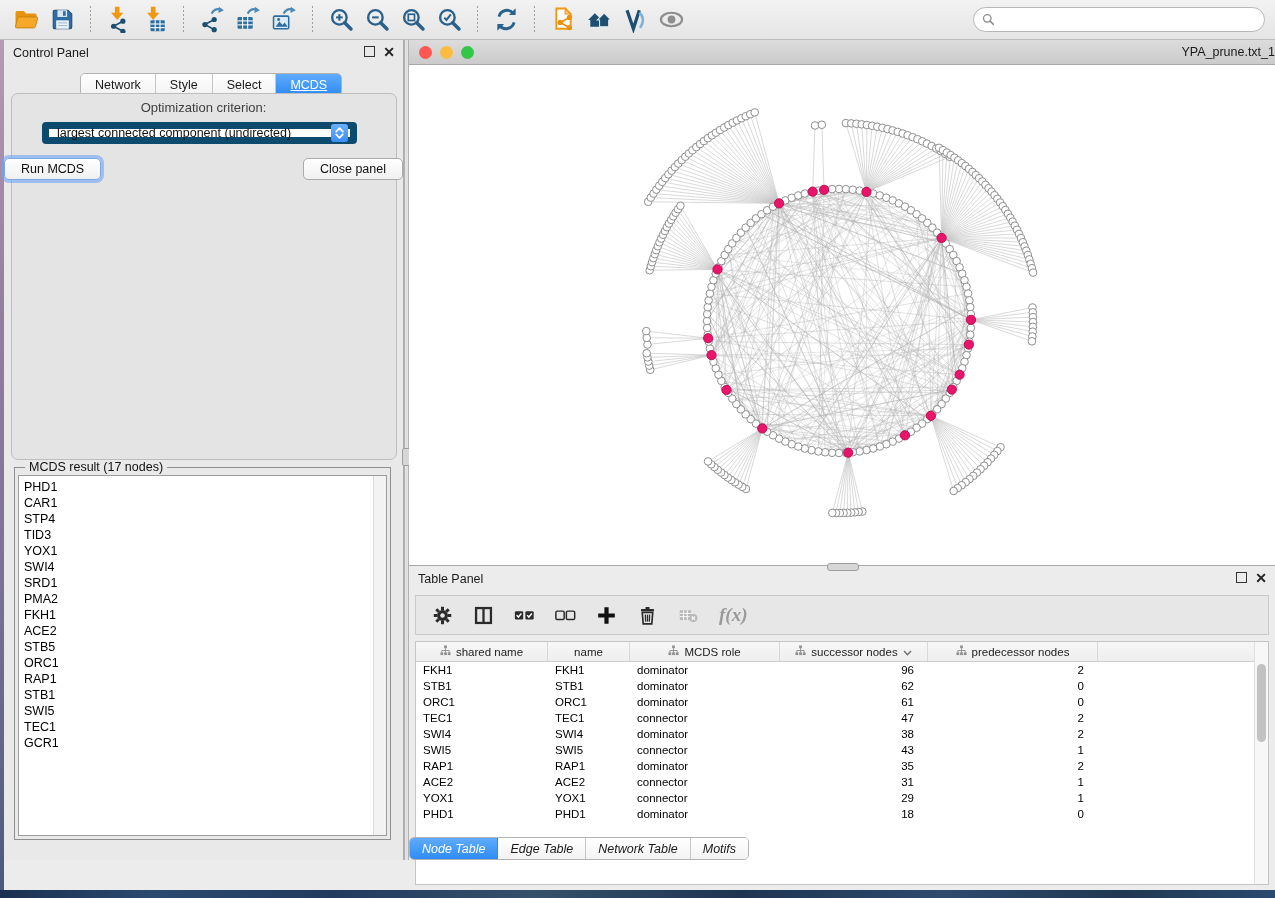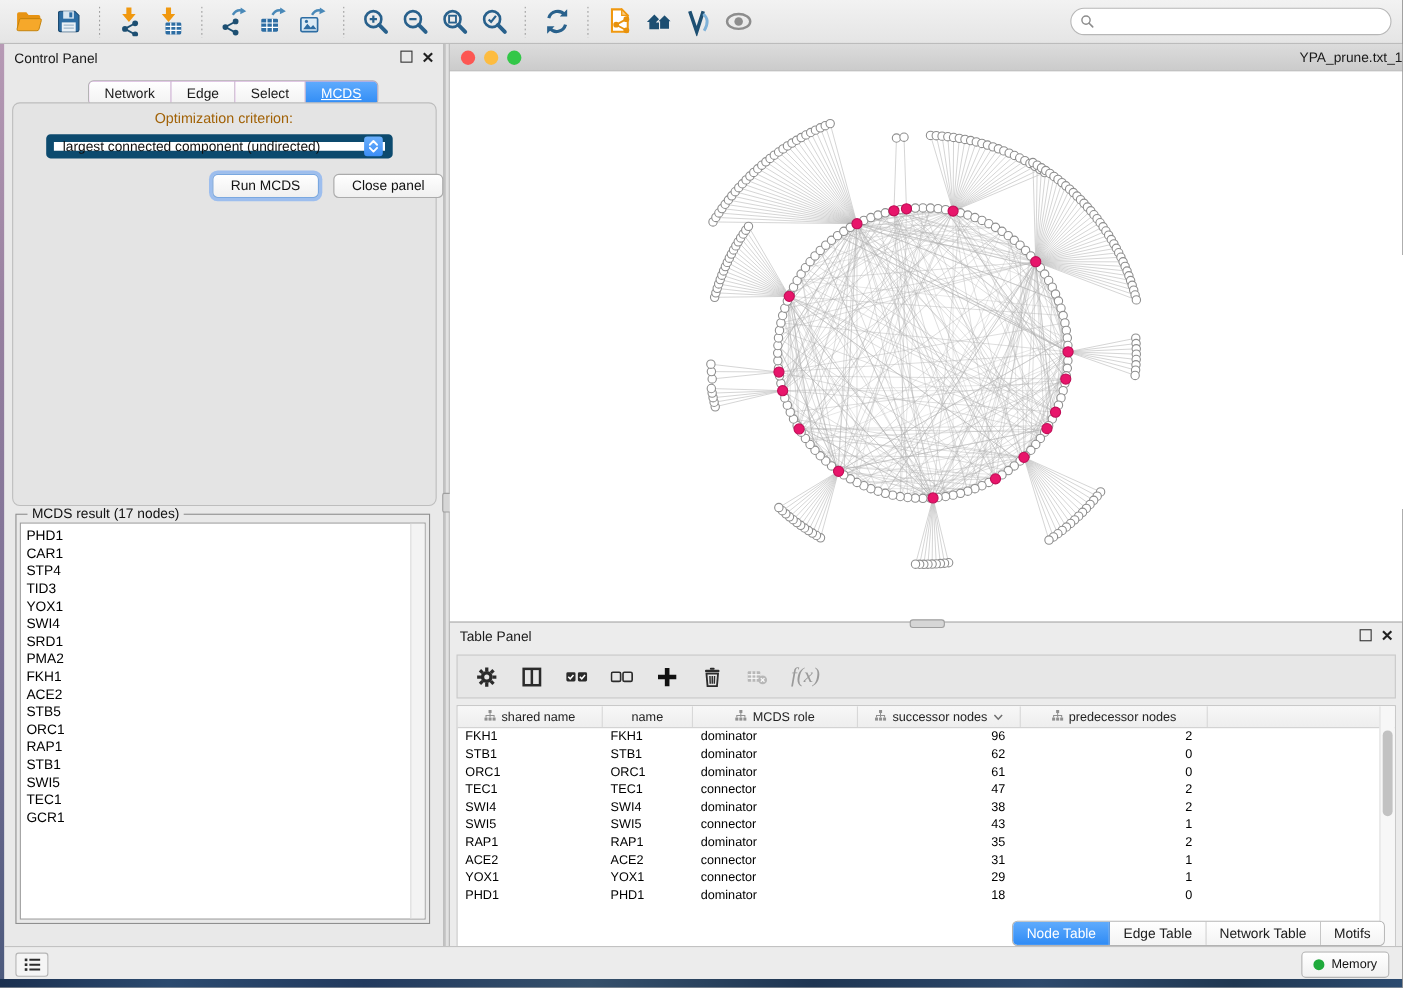--- a/index.html
+++ b/index.html
@@ -37,27 +37,27 @@
 
   .seg-tabs{position:absolute;left:76px;top:33px;display:flex;height:21px;
     border:1px solid #b3b3b3;border-radius:5px;overflow:hidden;background:#f0abfc;}
   .seg-tab{display:flex;align-items:center;justify-content:center;font-size:12.5px;color:#1a1a1a;
     padding:0 14px;border-right:1px solid #c6c6c6;background:linear-gradient(#ffffff,#f2f2f2);}
   .seg-tab:last-child{border-right:none;text-decoration:underline;}
   .seg-tab.active{background:linear-gradient(#5fabfd,#2f8bf5);color:#fff;border-right-color:#3c84d8;}
 
   .mcds-box{position:absolute;left:7px;top:53px;width:384px;height:365px;background:#e4e4e4;
     border:1px solid #bdbdbd;border-radius:7px;}
-  .opt-label{position:absolute;left:0;top:60px;width:100%;text-align:center;font-size:13px;color:#a16207;}
+  .opt-label{position:absolute;left:0;top:60px;width:100%;text-align:center;font-size:13px;color:#404040;}
   .dropdown{position:absolute;left:38px;top:82px;width:315px;height:22px;background:#fff;
     border:7px solid #0c4a6e;border-radius:4px;display:flex;align-items:center;box-sizing:border-box;}
   .dropdown .dval{flex:1;font-size:12.5px;padding-left:8px;color:#111;white-space:nowrap;}
   .dstep{width:17px;height:18px;margin-right:2px;border-radius:3px;flex:none;
     background:linear-gradient(#6cb0fd,#3b8ef6);display:flex;align-items:center;justify-content:center;}
-  .btnrow{position:absolute;left:0;top:118px;width:100%;display:flex;justify-content:flex-end;gap:13px;}
+  .btnrow{position:absolute;left:0;top:118px;width:100%;display:flex;justify-content:space-between;gap:13px;}
   .pbtn{height:22px;padding:0 16px;background:linear-gradient(#ffffff,#f0f0f0);
     border:1px solid #ababab;border-radius:5px;font-size:12.5px;color:#111;
     display:flex;align-items:center;font-family:"Liberation Sans",sans-serif;}
   .pbtn.focused{box-shadow:0 0 0 3px rgba(110,165,245,.6);border-color:#7aa8e0;}
 
   .result-group{position:absolute;left:10px;top:427px;width:375px;height:371px;
     border:1px solid #8f8f8f;}
   .result-title{position:absolute;left:10px;top:-8px;background:#e9e9e9;padding:0 4px;
     font-size:12.5px;color:#111;}
   .result-list{position:absolute;left:3px;top:7px;right:3px;bottom:3px;background:#fff;
@@ -81,38 +81,38 @@
   .net-title{position:absolute;left:0;top:5px;width:100%;text-align:right;font-size:12.5px;color:#1a1a1a;}
   .net-canvas{position:absolute;left:0;top:25px;width:866px;height:500px;background:#fff;}
 
   
   .table-panel{position:absolute;left:0;top:525px;width:866px;height:295px;background:#ececec;
     border-top:1px solid #a9a9a9;box-sizing:border-box;}
   .h-grip{position:absolute;left:418px;top:-3px;width:30px;height:6px;background:#d6d6d6;
     border:1px solid #9f9f9f;border-radius:3px;}
   .tp-toolbar{position:absolute;left:6px;right:6px;top:29px;height:40px;background:#e7e7e7;
     border:1px solid #c9c9c9;display:flex;align-items:center;padding-left:16px;gap:20px;box-sizing:border-box;}
-  .tp-ic{display:flex;align-items:center;justify-content:center;}
+  .tp-ic{display:flex;align-items:center;justify-content:center;font-weight:bold;}
   .tp-ic svg{width:21px;height:21px;}
   .fx{font-family:"Liberation Serif",serif;font-style:italic;font-size:19px;color:#9a9a9a;}
 
   .tablewrap{position:absolute;left:6px;right:6px;top:75px;height:244px;background:#fff;
     border:1px solid #c4c4c4;box-sizing:border-box;overflow:hidden;}
   .thead{display:flex;height:19px;background:linear-gradient(#f7f7f7,#eeeeee);
     border-bottom:1px solid #cfcfcf;}
   .th{display:flex;align-items:center;justify-content:center;gap:5px;font-size:11.5px;color:#222;
     border-right:1px solid #d8d8d8;box-sizing:border-box;}
   .trow{display:flex;height:16px;align-items:center;}
   .td{font-size:11.5px;color:#000;box-sizing:border-box;white-space:nowrap;overflow:hidden;}
   .td.num{text-align:right;padding-right:14px;}
   .td.txt{padding-left:7px;}
   .tscroll{position:absolute;right:0;top:0;bottom:0;width:13px;background:#f7f7f7;border-left:1px solid #e0e0e0;}
   .tthumb{position:absolute;left:2px;right:2px;top:22px;height:78px;background:#c2c2c2;border-radius:5px;}
 
-  .bottom-tabs{position:absolute;left:0;right:16px;top:271px;display:flex;justify-content:flex-end;}
+  .bottom-tabs{position:absolute;left:0;right:4px;top:271px;display:flex;justify-content:flex-start;font-style:italic;}
   .btabs{display:flex;height:21px;border:1px solid #b3b3b3;border-radius:5px;overflow:hidden;background:#fff;}
   .btab{display:flex;align-items:center;padding:0 12px;font-size:12.5px;color:#1a1a1a;
     border-right:1px solid #c6c6c6;background:linear-gradient(#ffffff,#f3f3f3);}
   .btab:last-child{border-right:none;}
   .btab.active{background:linear-gradient(#5fabfd,#2f8bf5);color:#fff;border-right-color:#3c84d8;}
 
   
   .statusbar{position:absolute;left:4px;top:860px;width:1271px;height:30px;background:#ececec;
     border-top:1px solid #c2c2c2;box-sizing:border-box;}
   .listbtn{position:absolute;left:10px;top:5px;width:28px;height:20px;background:#f5f5f5;
@@ -293,21 +293,21 @@
   <div class="control-panel">
     <div class="panel-head">
       <span class="panel-title">Control Panel</span>
       <span class="winbtns">
         <span class="float-ic"></span>
         <span class="close-ic">✕</span>
       </span>
     </div>
     <div class="seg-tabs" id="cpTabs">
         <div class="seg-tab">Network</div>
-        <div class="seg-tab">Edge</div>
+        <div class="seg-tab">Style</div>
         <div class="seg-tab">Select</div>
         <div class="seg-tab active">MCDS</div>
       </div>
     <div class="mcds-box"></div>
     <div class="opt-label">Optimization criterion:</div>
     <div class="dropdown">
       <span class="dval">largest connected component (undirected)</span>
       <span class="dstep">
         <svg width="9" height="12" viewBox="0 0 9 12">
           <path d="M1.2 4.6 L4.5 1.2 L7.8 4.6" fill="none" stroke="#fff" stroke-width="1.7" stroke-linecap="round" stroke-linejoin="round"></path>
@@ -1348,30 +1348,14 @@
         <div class="btabs" id="bTabs">
             <div class="btab active">Node Table</div>
             <div class="btab">Edge Table</div>
             <div class="btab">Network Table</div>
             <div class="btab">Motifs</div>
           </div>
       </div>
     </div>
   </div>
 
-  <div class="statusbar">
-    <div class="listbtn">
-      <svg width="17" height="14" viewBox="0 0 24 20">
-        <rect x="2" y="2" width="3.4" height="3.4" fill="#2b2b2b"></rect>
-          <line x1="8" y1="3.7" x2="22" y2="3.7" stroke="#2b2b2b" stroke-width="2.6"></line>
-        <rect x="2" y="8.3" width="3.4" height="3.4" fill="#2b2b2b"></rect>
-          <line x1="8" y1="10" x2="22" y2="10" stroke="#2b2b2b" stroke-width="2.6"></line>
-        <rect x="2" y="14.6" width="3.4" height="3.4" fill="#2b2b2b"></rect>
-          <line x1="8" y1="16.3" x2="22" y2="16.3" stroke="#2b2b2b" stroke-width="2.6"></line>
-      </svg>
-    </div>
-    <div class="membtn">
-      <span class="memdot" id="memDot" style="background: rgb(31, 170, 60);"></span>
-      <span class="lbl">Memory</span>
-    </div>
-  </div>
 
 </div>
 
 </body></html>

